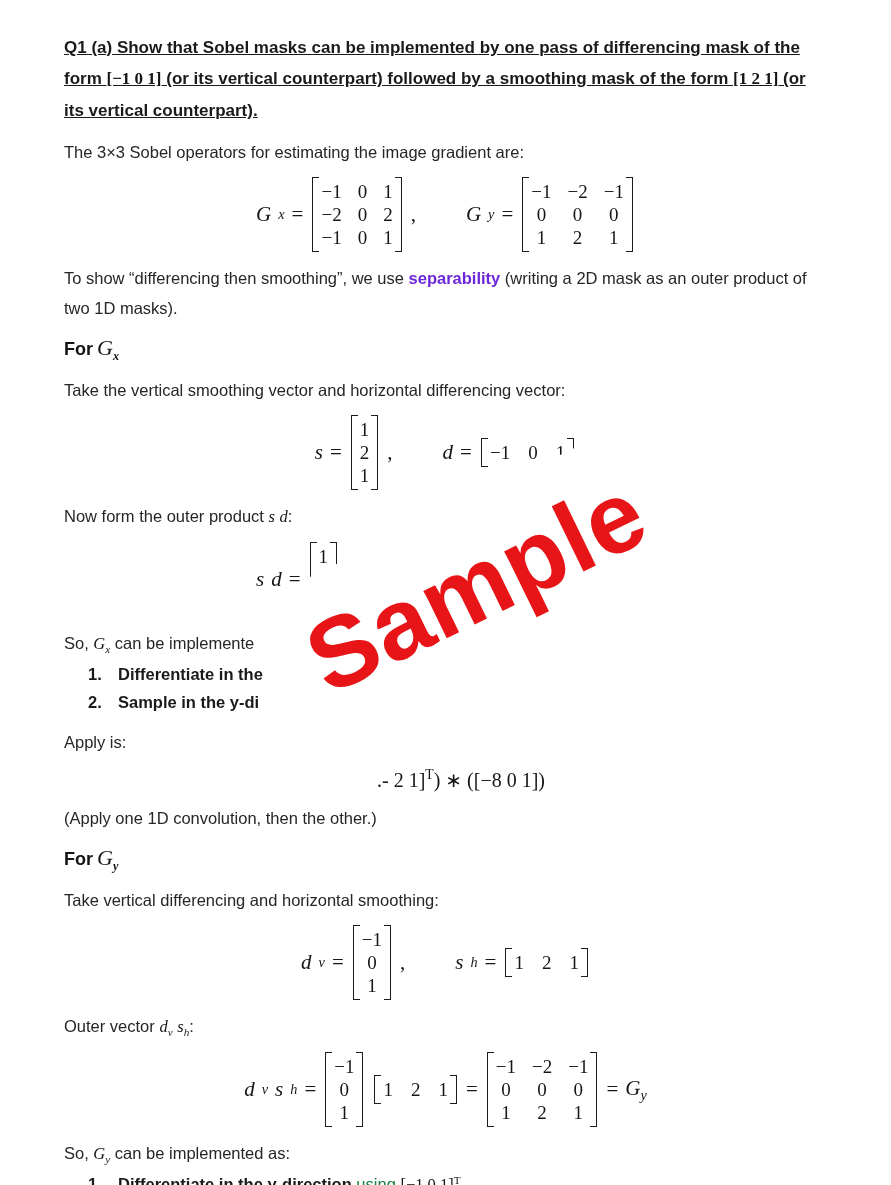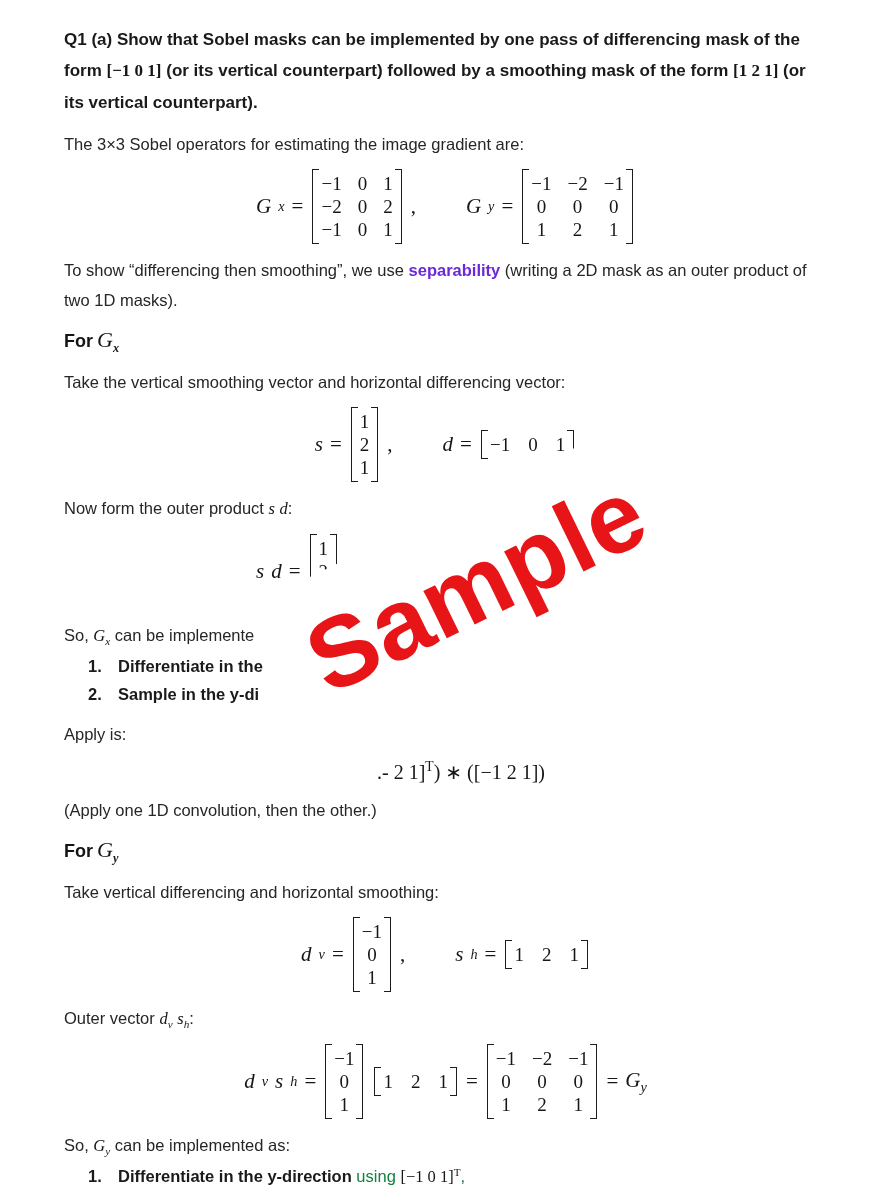--- a/index.html
+++ b/index.html
@@ -4,21 +4,21 @@
 <style>
   * { margin:0; padding:0; box-sizing:border-box; }
   html,body { background:#ffffff; }
   body {
     width:891px; height:1185px; position:relative; overflow:hidden;
     font-family:"Liberation Sans", sans-serif; color:#262626;
   }
   .page { padding:24px 64px 0 64px; position:relative; }
 
   .para { font-size:16.5px; line-height:1.82; margin-top:11px; }
-  .title { font-weight:700; color:#1a1a1a; font-size:17px; line-height:1.85; margin-top:0; }
+  .title { font-weight:700; color:#1a1a1a; font-size:17px; line-height:1.85; margin-top:8px;text-decoration:underline; }
   .b { font-weight:700; color:#6d28d9; }
 
   .math { font-family:"Liberation Serif", serif; color:#161616; }
   .mvar { font-family:"Liberation Serif", serif; font-style:italic; color:#161616; }
   sub.msub { font-family:"Liberation Serif", serif; font-style:italic; font-size:0.68em; }
   sup.msup { font-family:"Liberation Serif", serif; font-size:0.68em; }
 
   .heading { margin-top:12px; font-size:18px; font-weight:700; color:#141414; display:flex; align-items:baseline; gap:4px; }
   .heading .mvar { font-size:22px; font-weight:400; }
 
@@ -160,21 +160,21 @@
     </div>
     <div class="step">
       <span class="num">2.</span>
       <span class="bold">Sample in the y-di</span>
     </div>
   </div>
 
   <p class="para">Apply is:</p>
 
   <div class="eq eq-frag">
-    <span><span>.- 2 1]</span><sup class="msup">T</sup><span>) ∗ ([−1 2 1])</span></span>
+    <span><span>.- 2 1]</span><sup class="msup">T</sup><span>) ∗ ([−8 0 1])</span></span>
   </div>
 
   <p class="para">(Apply one 1D convolution, then the other.)</p>
 
   <div class="heading">
     <span>For</span>
     <span><span class="mvar">G</span><sub class="msub">y</sub></span>
   </div>
 
   <p class="para">Take vertical differencing and horizontal smoothing:</p>

